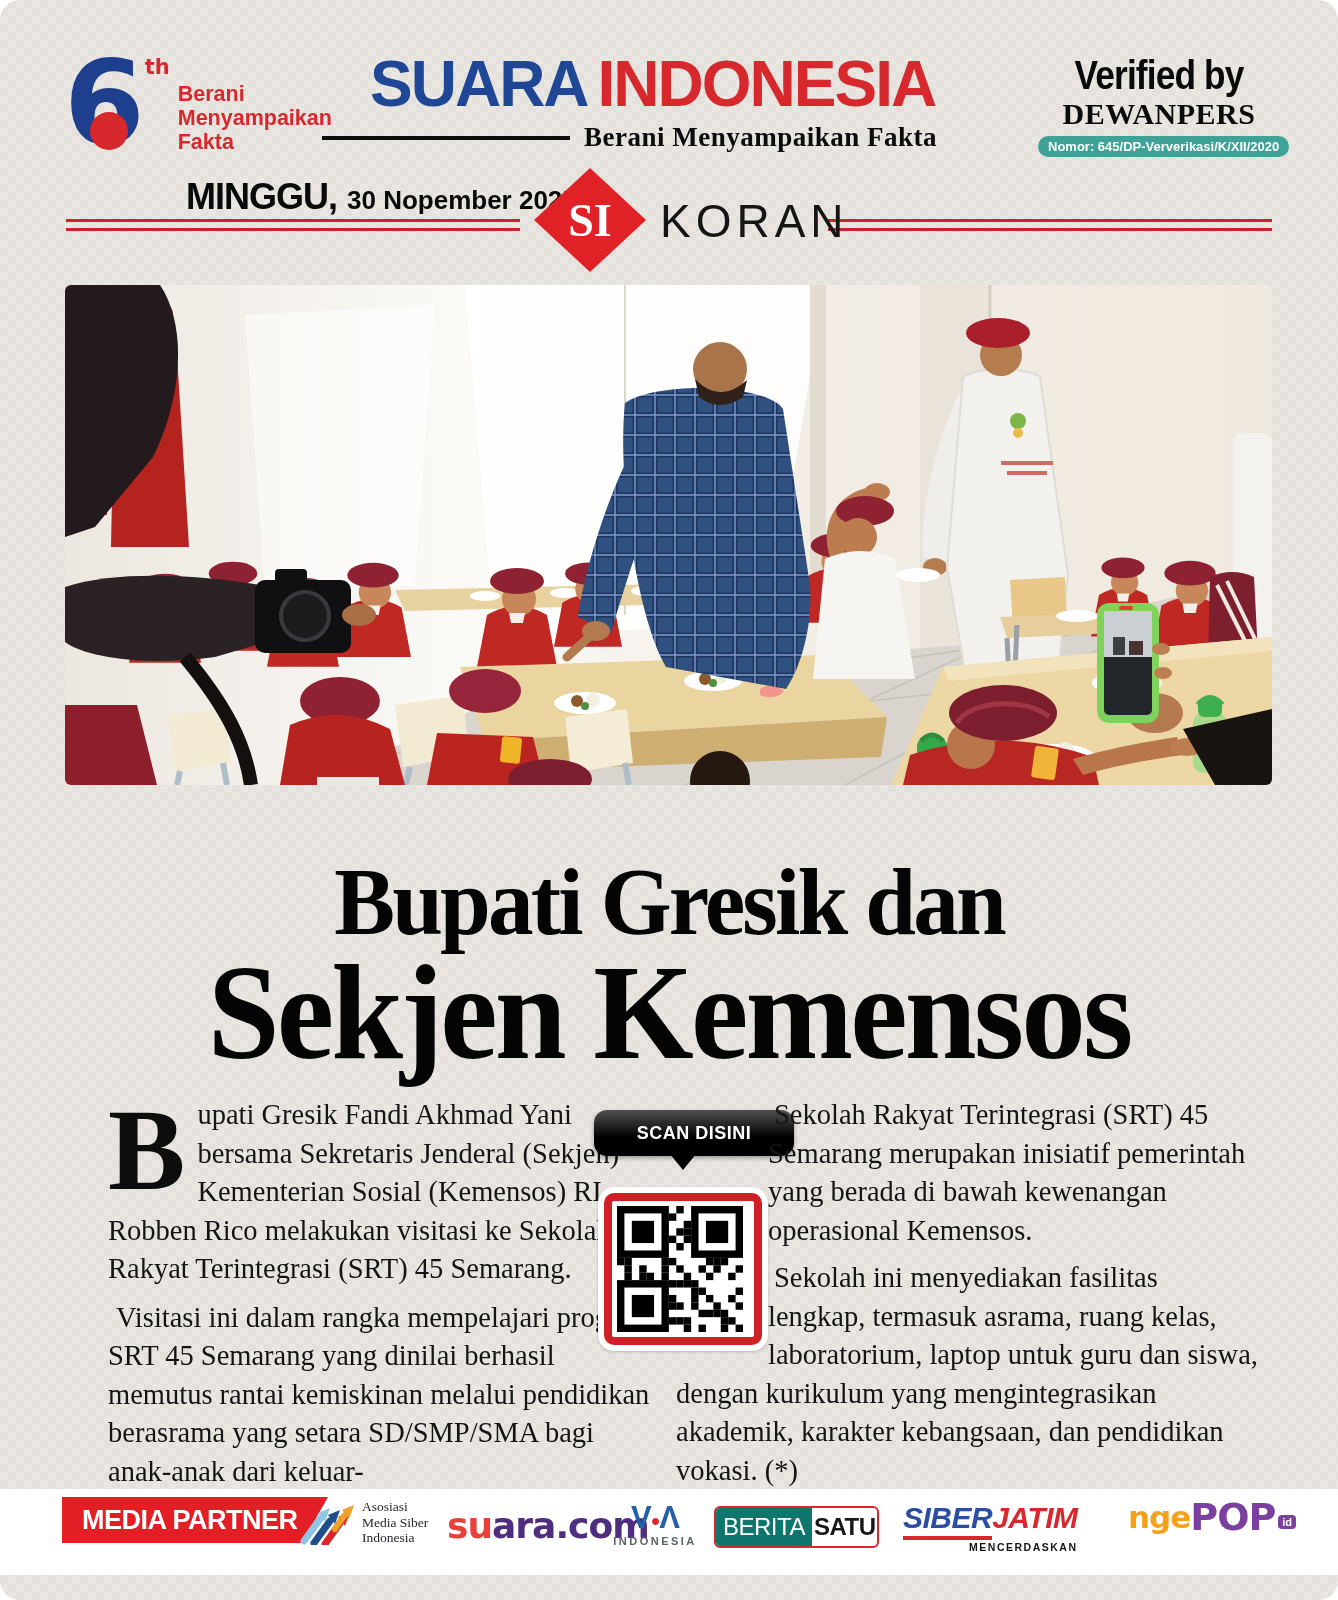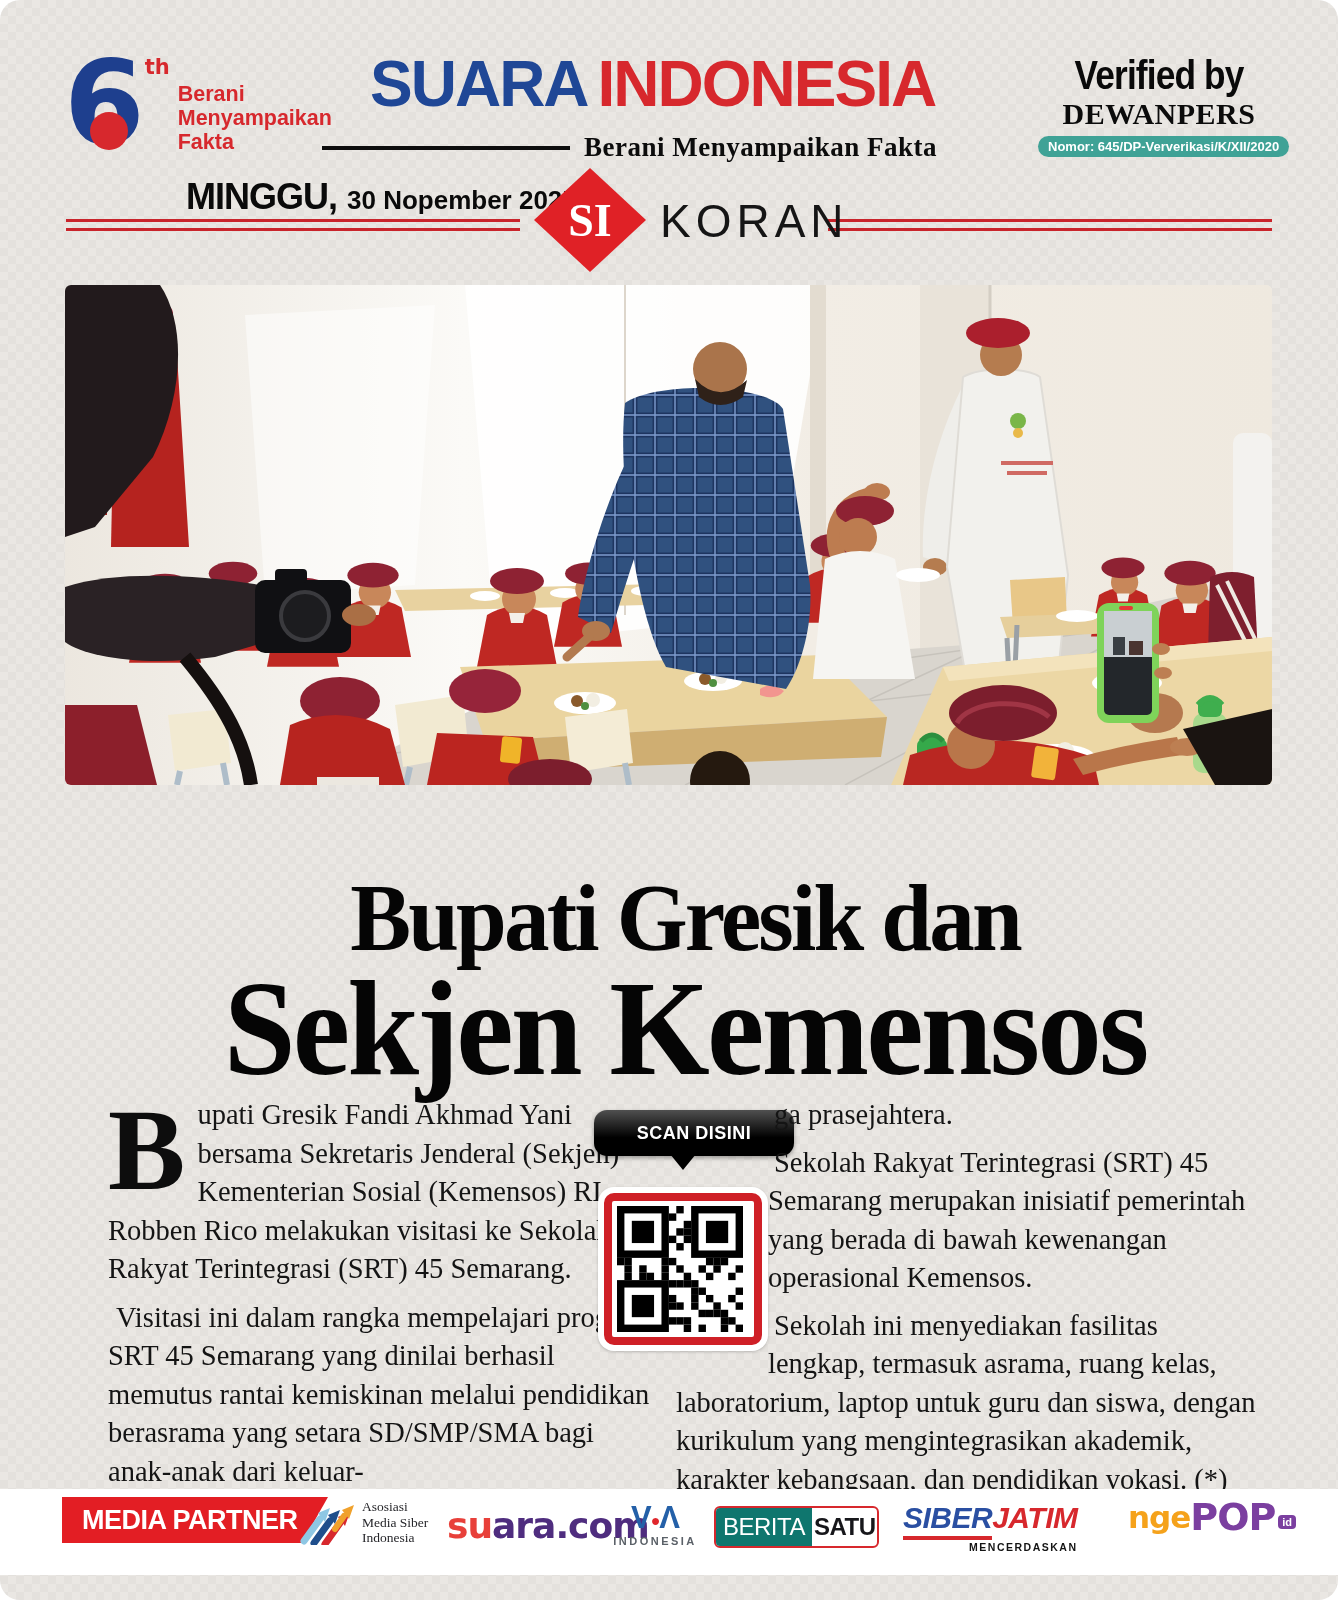--- a/index.html
+++ b/index.html
@@ -16,21 +16,21 @@
              font-family:"DejaVu Sans","Liberation Sans",sans-serif;letter-spacing:-4px;}
   .six-ball{position:absolute;left:26px;top:60px;width:38px;height:38px;border-radius:50%;background:#d7282d;}
   .six-sup{font-size:21px;font-weight:700;color:#d7282d;vertical-align:top;position:relative;top:6px;left:4px;letter-spacing:0;}
   .six-tagline{color:#d7282d;font-weight:700;font-size:21.5px;line-height:1.12;margin-left:12px;margin-top:30px;}
 
   .masthead{left:322px;top:52px;width:690px;}
   .masthead-main{font-size:64px;font-weight:800;letter-spacing:-2px;line-height:1;white-space:nowrap;
                  font-family:"Liberation Sans",sans-serif;margin-left:48px;}
   .m-blue{color:#1f4796;}
   .m-red{color:#d7282d;margin-left:10px;}
-  .masthead-sub{display:flex;align-items:center;margin-top:16px;}
+  .masthead-sub{display:flex;align-items:center;margin-top:6px;}
   .m-rule{width:248px;height:4px;background:#0d0d0d;}
   .m-tag{font-family:"Liberation Serif",serif;font-weight:700;font-size:27px;color:#0c0c0c;margin-left:14px;letter-spacing:.5px;white-space:nowrap;}
 
   .verified{left:1038px;top:56px;width:242px;text-align:center;}
   .v-top{font-size:41px;font-weight:800;letter-spacing:-1px;line-height:.95;color:#0a0a0a;transform:scaleX(.86);transform-origin:center;}
   .v-org{font-family:"Liberation Serif",serif;font-size:30px;font-weight:600;letter-spacing:.5px;color:#0b0b0b;margin-top:2px;}
   .v-pill{margin-top:5px;display:inline-block;background:#3fa296;color:#fff;font-size:13px;font-weight:700;
           padding:3px 10px;border-radius:11px;white-space:nowrap;}
 
   .dateline{left:186px;top:176px;white-space:nowrap;}
@@ -349,21 +349,21 @@
             <rect x="1064" y="356" width="14" height="14" fill="#4a3430"></rect>
           <rect x="1054" y="321" width="14" height="4" rx="2" fill="#e53935"></rect>
         </g>
         <ellipse cx="1096" cy="364" rx="9" ry="6" fill="#bd7f52"></ellipse>
         <ellipse cx="1098" cy="388" rx="9" ry="6" fill="#bd7f52"></ellipse>
       </g>
     </svg>
   </figure>
 
 
-  <h1 class="abs headline" style="margin:16px">
+  <h1 class="abs headline" style="margin:0">
     <span class="h-l1">Bupati Gresik dan</span>
     <span class="h-l2">Sekjen Kemensos</span>
   </h1>
 
   <section class="article">
     <div class="abs col-left">
       <p><span class="dropcap">B</span><span>upati Gresik Fandi Akhmad Yani bersama Sekretaris Jenderal (Sekjen) Kementerian Sosial (Kemensos) RI Robben Rico melakukan visitasi ke Sekolah Rakyat Terintegrasi (SRT) 45 Semarang.</span></p>
       <p>Visitasi ini dalam rangka mempelajari program SRT 45 Semarang yang dinilai berhasil memutus rantai kemiskinan melalui pendidikan berasrama yang setara SD/SMP/SMA bagi anak-anak dari keluar-</p>
     </div>
 
@@ -449,21 +449,20 @@
                 <rect x="98" y="112" width="7" height="7"></rect>
                 <rect x="112" y="112" width="7" height="7"></rect>
               </g>
           </svg>
         </div>
       </div>
     </div>
 
     <div class="abs col-right">
       <div class="qr-spacer"></div>
-      <p>ga prasejahtera.</p>
       <p>Sekolah Rakyat Terintegrasi (SRT) 45 Semarang merupakan inisiatif pemerintah yang berada di bawah kewenangan operasional Kemensos.</p>
       <p>Sekolah ini menyediakan fasilitas lengkap, termasuk asrama, ruang kelas, laboratorium, laptop untuk guru dan siswa, dengan kurikulum yang mengintegrasikan akademik, karakter kebangsaan, dan pendidikan vokasi. (*)</p>
     </div>
   </section>
 
   <footer>
     <div class="abs strip"></div>
     <div class="abs banner">MEDIA PARTNER</div>
 
     <div class="abs amsi">

